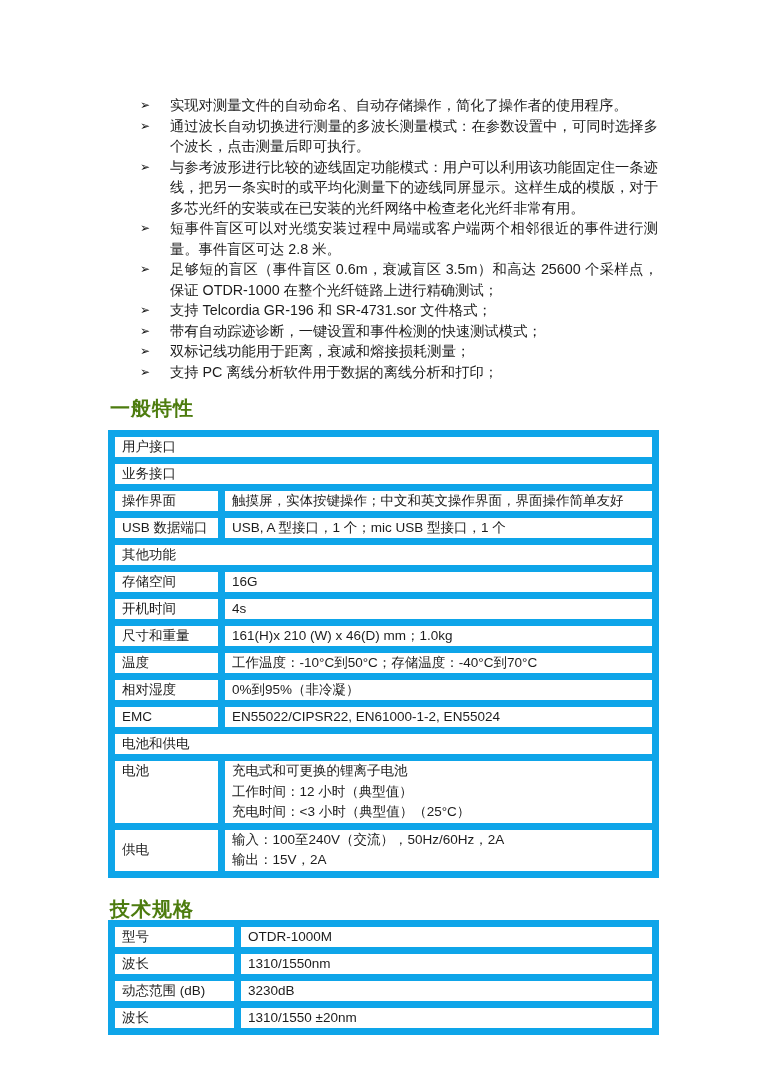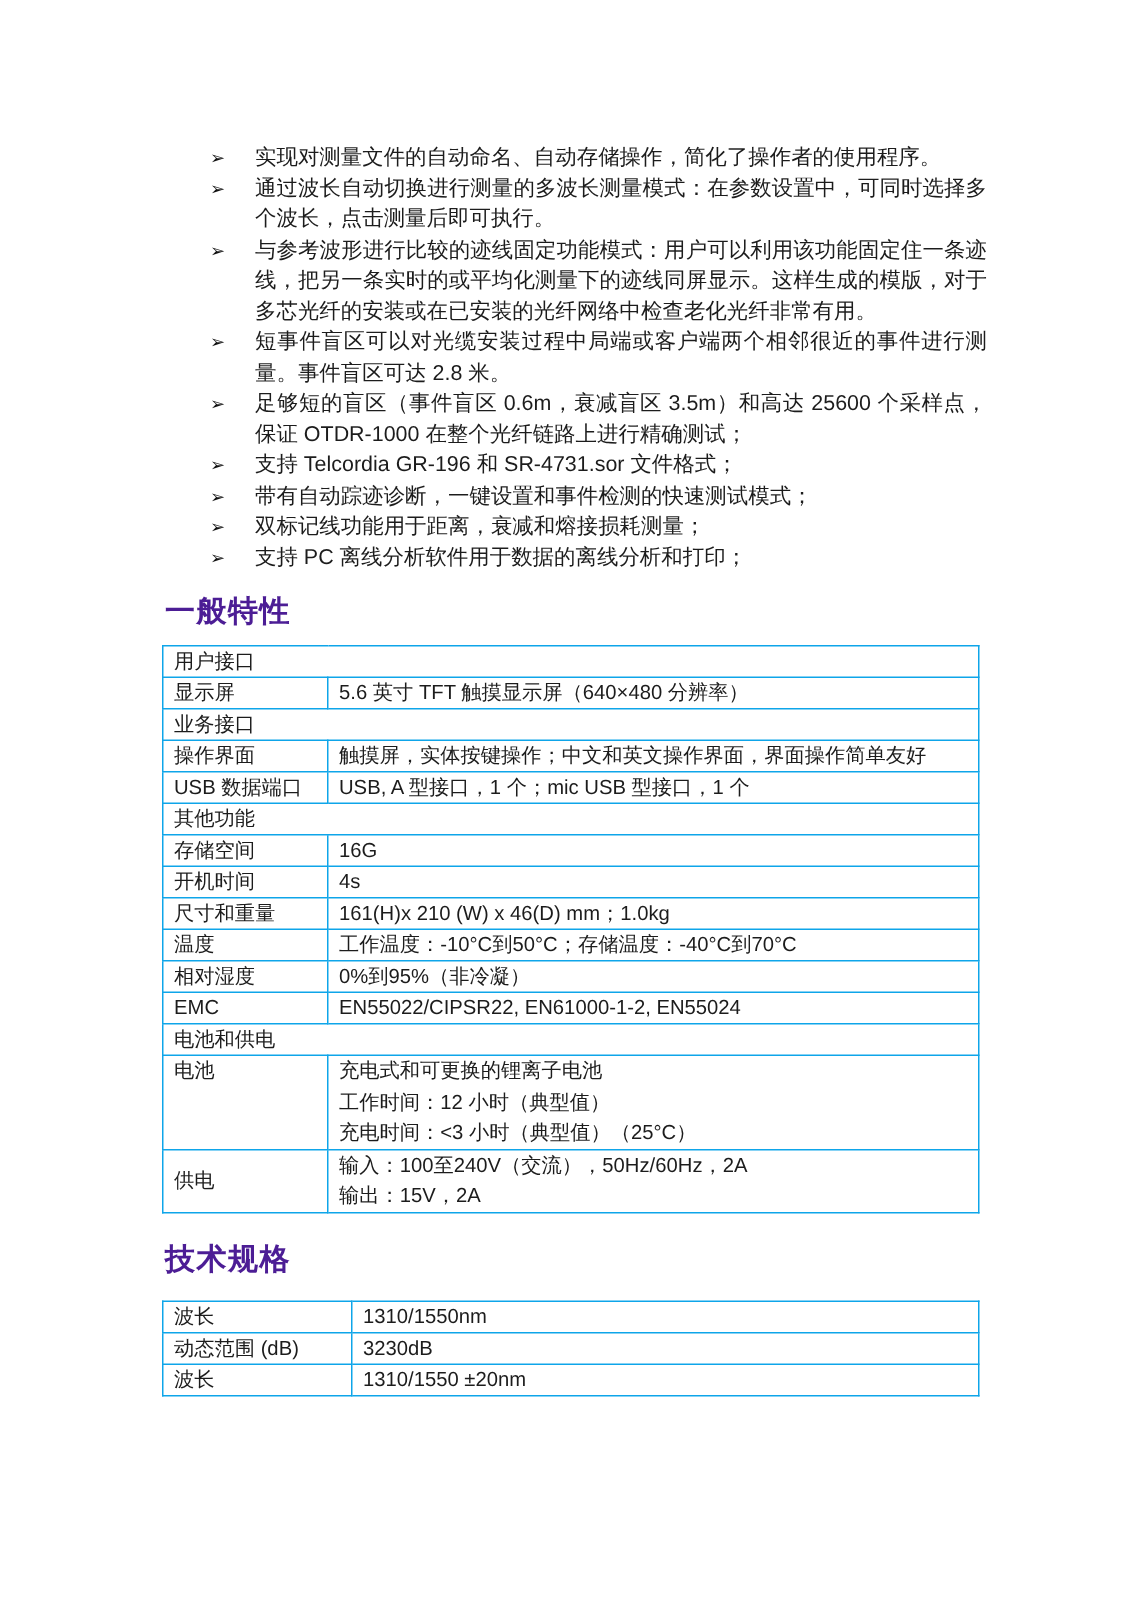--- a/index.html
+++ b/index.html
@@ -19,34 +19,34 @@
   ul.features li { display:flex; align-items:flex-start; font-size:14.3px; line-height:20.5px; }
   ul.features .marker {
     flex:0 0 30px; width:30px; margin-left:32px;
     font-size:12px; line-height:20.5px; color:#111;
   }
   ul.features .btext { flex:1; text-align:justify; }
   
   h2.sec-title {
     margin:15px 0 11px 2px;
     font-size:20px; line-height:22px;
-    font-weight:bold; color:#4c1d95;
+    font-weight:bold; color:#4d7c0f;
     letter-spacing:1px;
     font-family:"Liberation Sans","DejaVu Sans",sans-serif;
   }
-  h2.sec-title.second { margin-top:20px; margin-bottom:16px; }
+  h2.sec-title.second { margin-top:20px; margin-bottom:0; }
   
   table.spec {
     border-collapse:collapse;
     width:544px;
     table-layout:fixed;
     font-size:13.5px;
   }
   table.spec td {
-    border:1px solid #0ea5e9;
+    border:7px solid #0ea5e9;
     padding:0 7px;
     height:20px; line-height:20px;
     vertical-align:middle;
     overflow:hidden; white-space:nowrap;
   }
   table.spec td.lbl { }
   table.spec td.sec { }
   table.spec td.val { }
   table.spec td.multi { white-space:normal; height:auto; }
   table.spec td.multi div { line-height:20.5px; }
@@ -105,24 +105,20 @@
   <table class="spec">
     <colgroup>
         <col class="c1a">
         <col class="c1b">
       </colgroup>
     <tbody>
       <tr>
         <td class="sec" colspan="2">用户接口</td>
       </tr>
       <tr>
-        <td class="lbl">显示屏</td>
-        <td class="val">5.6 英寸 TFT 触摸显示屏（640×480 分辨率）</td>
-      </tr>
-      <tr>
         <td class="sec" colspan="2">业务接口</td>
       </tr>
       <tr>
         <td class="lbl">操作界面</td>
         <td class="val">触摸屏，实体按键操作；中文和英文操作界面，界面操作简单友好</td>
       </tr>
       <tr>
         <td class="lbl">USB 数据端口</td>
         <td class="val">USB, A 型接口，1 个；mic USB 型接口，1 个</td>
       </tr>
@@ -176,20 +172,24 @@
 
   <h2 class="sec-title second">技术规格</h2>
 
   <table class="spec">
     <colgroup>
         <col class="c2a">
         <col class="c2b">
       </colgroup>
     <tbody>
       <tr>
+        <td class="lbl">型号</td>
+        <td class="val">OTDR-1000M</td>
+      </tr>
+      <tr>
         <td class="lbl">波长</td>
         <td class="val">1310/1550nm</td>
       </tr>
       <tr>
         <td class="lbl">动态范围  (dB)</td>
         <td class="val">3230dB</td>
       </tr>
       <tr>
         <td class="lbl">波长</td>
         <td class="val">1310/1550 ±20nm</td>

